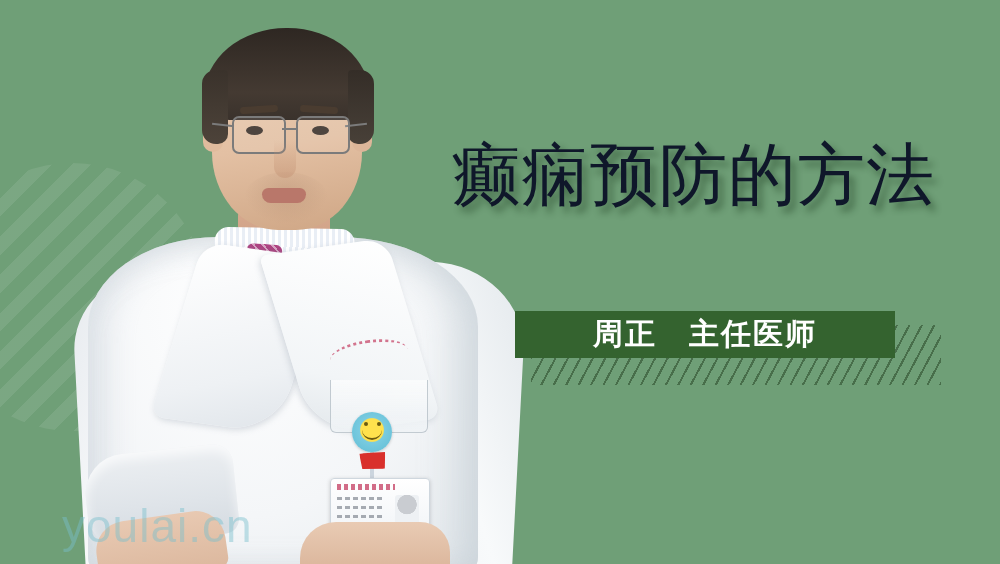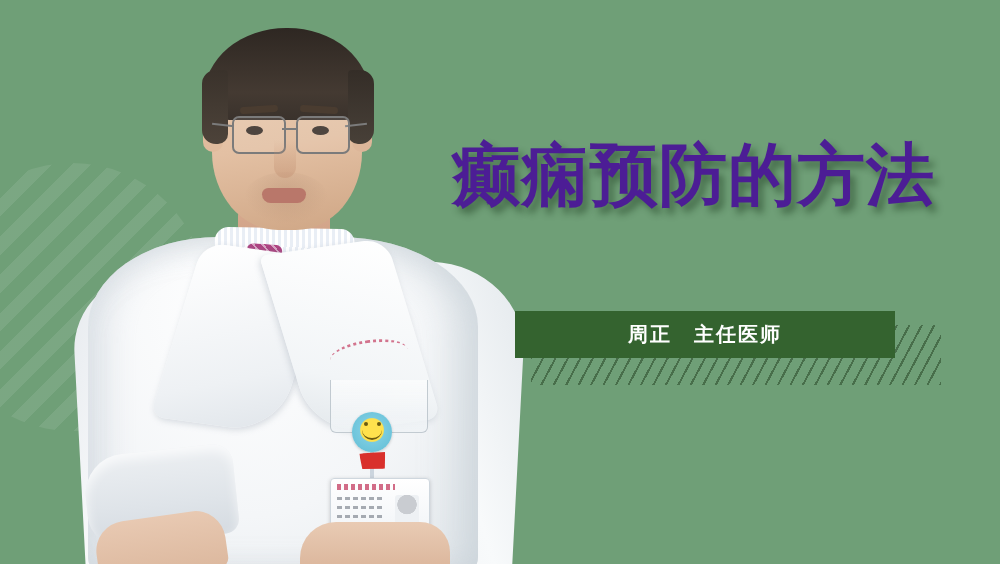--- a/index.html
+++ b/index.html
@@ -50,22 +50,22 @@
     overflow: hidden;
   }
 
   
   .headline {
     position: absolute;
     left: 452px;
     top: 140px;
     font-size: 68px;
     line-height: 1.0;
-    font-weight: bold;
-    color: #4c1d95;
+    font-weight: normal;
+    color: #0f172a;
     letter-spacing: 1px;
     white-space: nowrap;
     text-shadow: 5px 6px 7px rgba(20,48,22,0.45);
   }
 
   
   .banner-wrap {
     position: absolute;
     left: 515px;
     top: 311px;
@@ -92,21 +92,21 @@
   }
   .banner-text {
     position: absolute;
     left: 0;
     top: 0;
     width: 380px;
     height: 47px;
     display: flex;
     align-items: center;
     justify-content: center;
-    font-size: 20px;
+    font-size: 30px;
     font-weight: bold;
     color: #ffffff;
     letter-spacing: 2px;
     white-space: pre;
     border-radius: 18px;
   }
 
   
   .hospital {
     position: absolute;
@@ -528,14 +528,15 @@
   <div class="headline">癫痫预防的方法</div>
 
   <div class="banner-wrap">
     <div class="banner-hatch"></div>
     <div class="banner-bar">
       <div class="banner-text">周正　主任医师</div>
     </div>
   </div>
 
 
+  <div class="watermark">youlai.cn</div>
 
 </div>
 
 </body></html>

